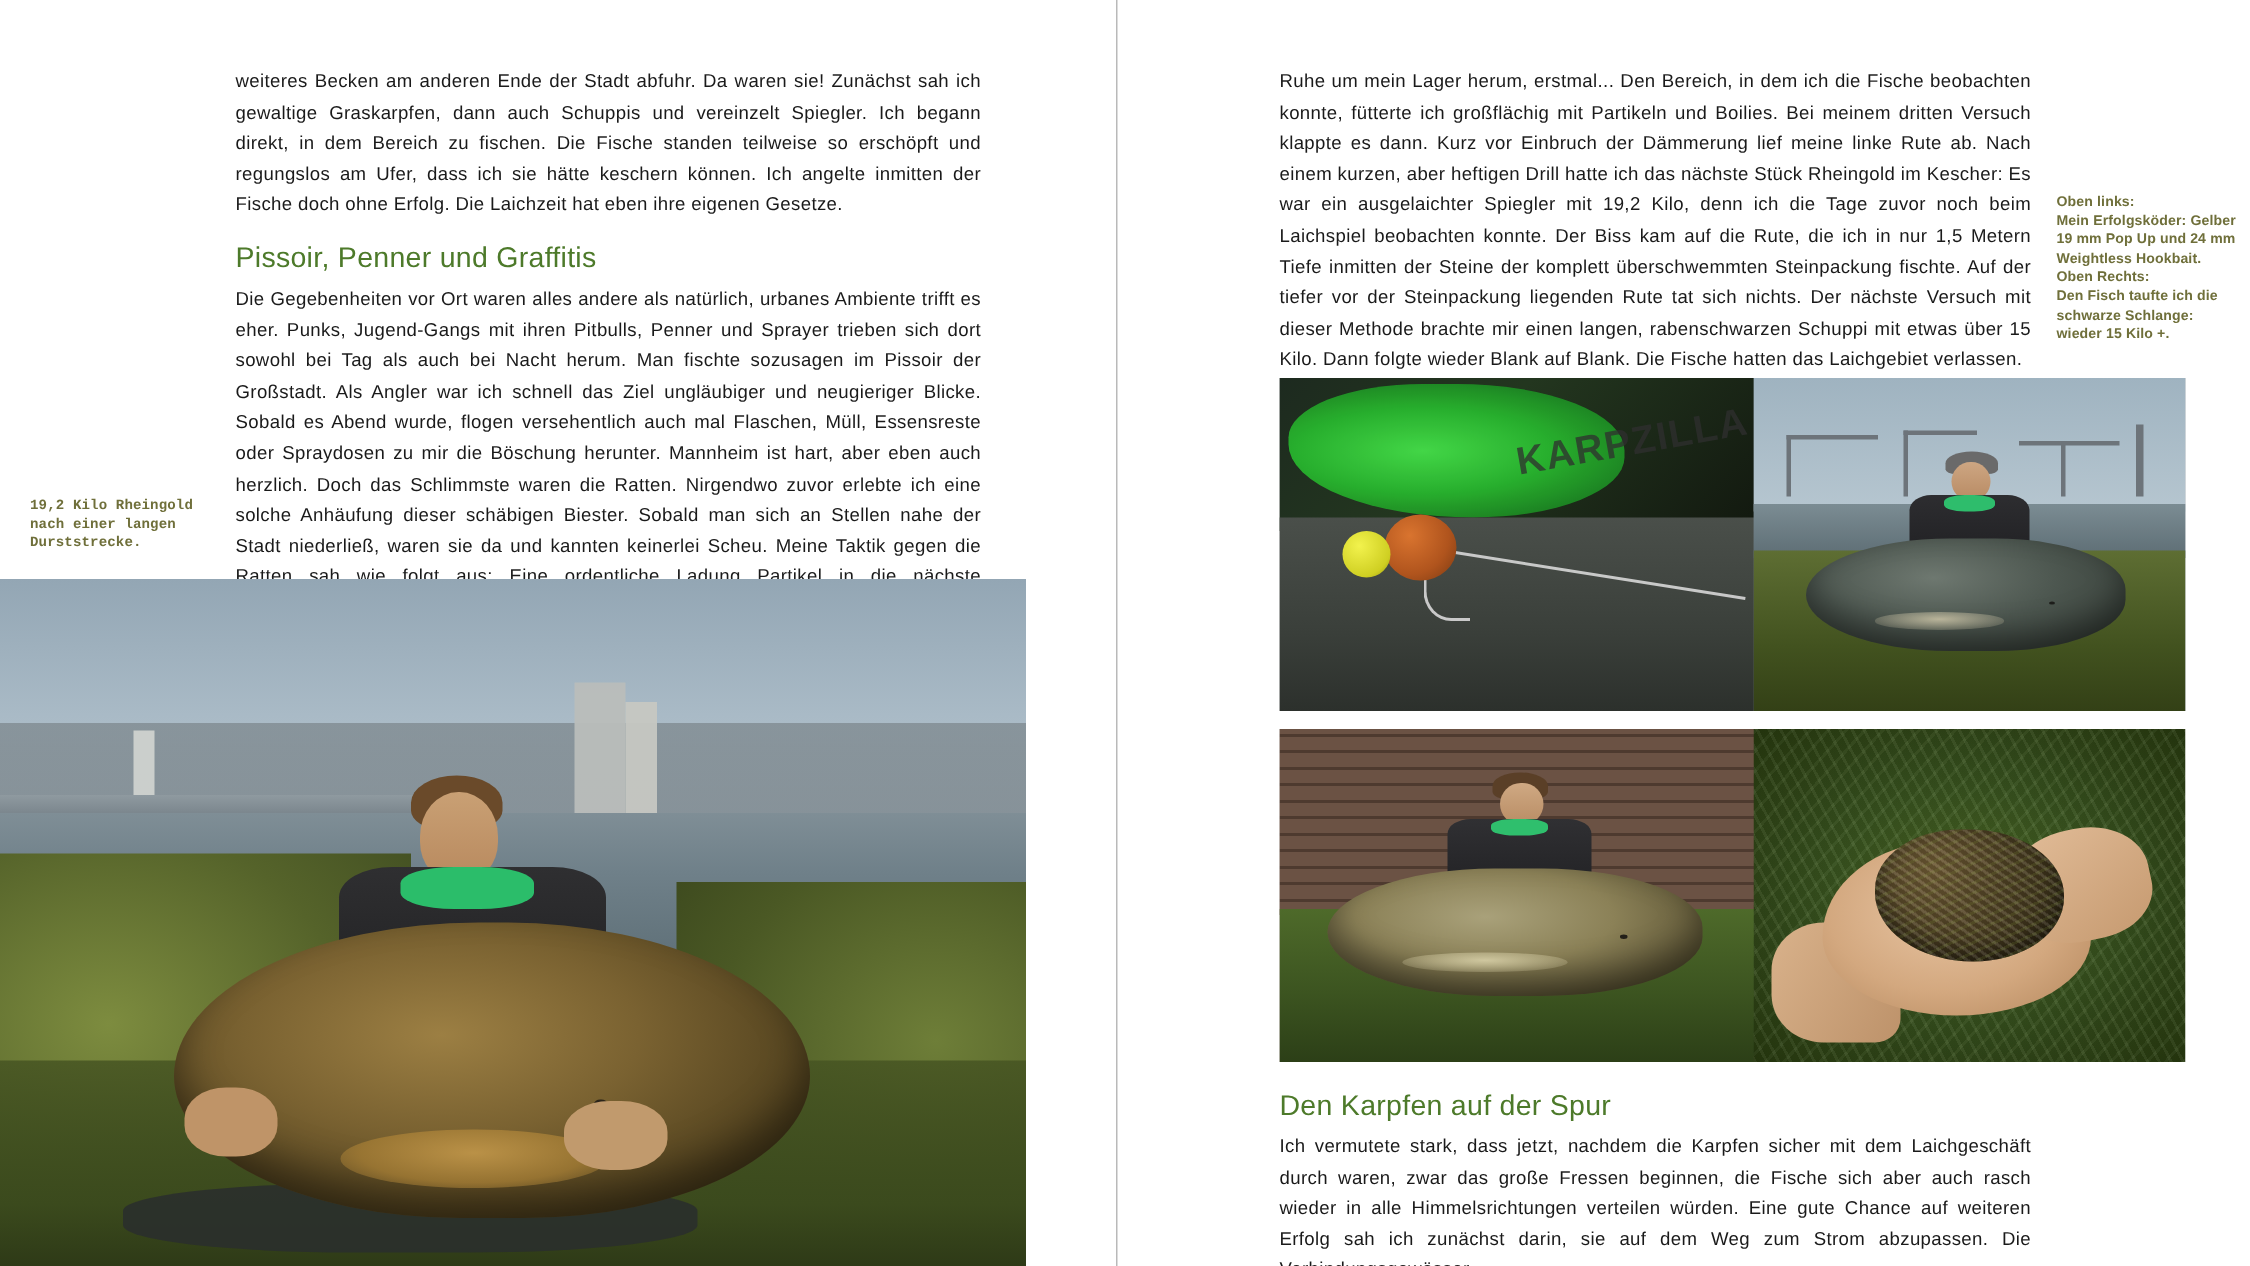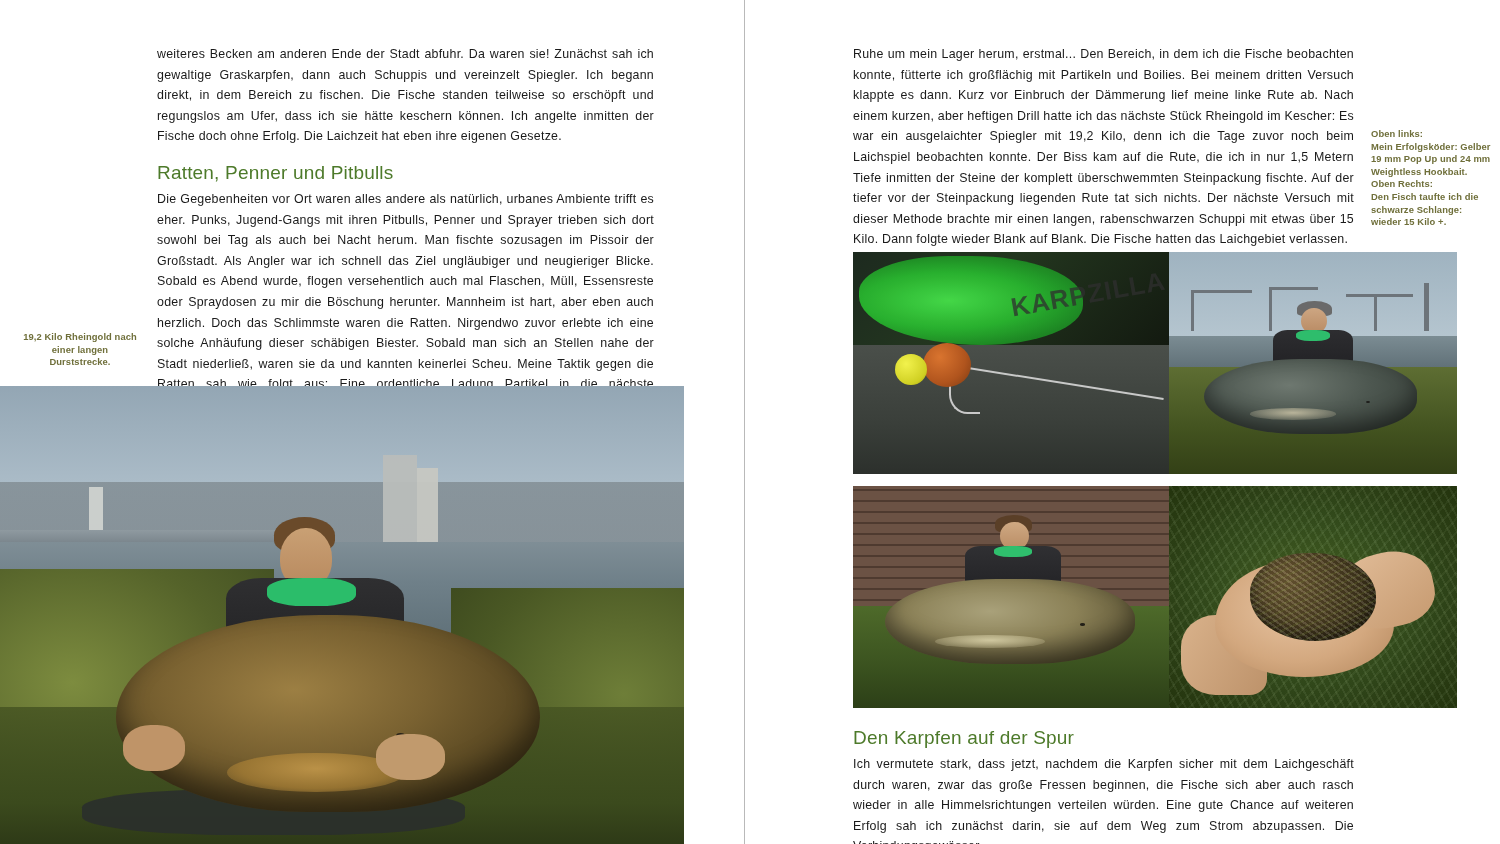--- a/index.html
+++ b/index.html
@@ -358,25 +358,25 @@
 <body>
 
 <div class="spread">
 
   <div class="gutter"></div>
 
   <div class="left-page">
 
     <div class="left-text-col">
       <p class="body-text para">weiteres Becken am anderen Ende der Stadt abfuhr. Da waren sie! Zunächst sah ich gewaltige Graskarpfen, dann auch Schuppis und vereinzelt Spiegler. Ich begann direkt, in dem Bereich zu fischen. Die Fische standen teilweise so erschöpft und regungslos am Ufer, dass ich sie hätte keschern können. Ich angelte inmitten der Fische doch ohne Erfolg. Die Laichzeit hat eben ihre eigenen Gesetze.</p>
-      <h2 class="heading">Ratten, Penner und Pitbulls</h2>
+      <h2 class="heading">Pissoir, Penner und Graffitis</h2>
       <p class="body-text">Die Gegebenheiten vor Ort waren alles andere als natürlich, urbanes Ambiente trifft es eher. Punks, Jugend-Gangs mit ihren Pitbulls, Penner und Sprayer trieben sich dort sowohl bei Tag als auch bei Nacht herum. Man fischte sozusagen im Pissoir der Großstadt. Als Angler war ich schnell das Ziel ungläubiger und neugieriger Blicke. Sobald es Abend wurde, flogen versehentlich auch mal Flaschen, Müll, Essensreste oder Spraydosen zu mir die Böschung herunter. Mannheim ist hart, aber eben auch herzlich. Doch das Schlimmste waren die Ratten. Nirgendwo zuvor erlebte ich eine solche Anhäufung dieser schäbigen Biester. Sobald man sich an Stellen nahe der Stadt niederließ, waren sie da und kannten keinerlei Scheu. Meine Taktik gegen die Ratten sah wie folgt aus: Eine ordentliche Ladung Partikel in die nächste Brombeerhecke und es war erst mal</p>
     </div>
 
-    <div class="left-caption caption caption.left-col" style="text-align:center;">19,2 Kilo Rheingold nach einer langen Durststrecke.</div>
+    <div class="left-caption caption caption.left-col" style="text-align:left;font-family:Liberation Mono, monospace;">19,2 Kilo Rheingold nach einer langen Durststrecke.</div>
 
     <div class="left-photo">
       <div class="img-bigcarp">
         <div class="bc-sky"></div>
         <div class="bc-skyline"></div>
         <div class="bc-build" style="left:56%; top:15%; width:5%; height:20%;"></div>
         <div class="bc-build" style="left:61%; top:18%; width:3%; height:17%; background:#c6c7c2;"></div>
         <div class="bc-build" style="left:13%; top:22%; width:2%; height:13%; background:#cfd2cf;"></div>
         <div class="bc-bridge"></div>
         <div class="bc-water"></div>

